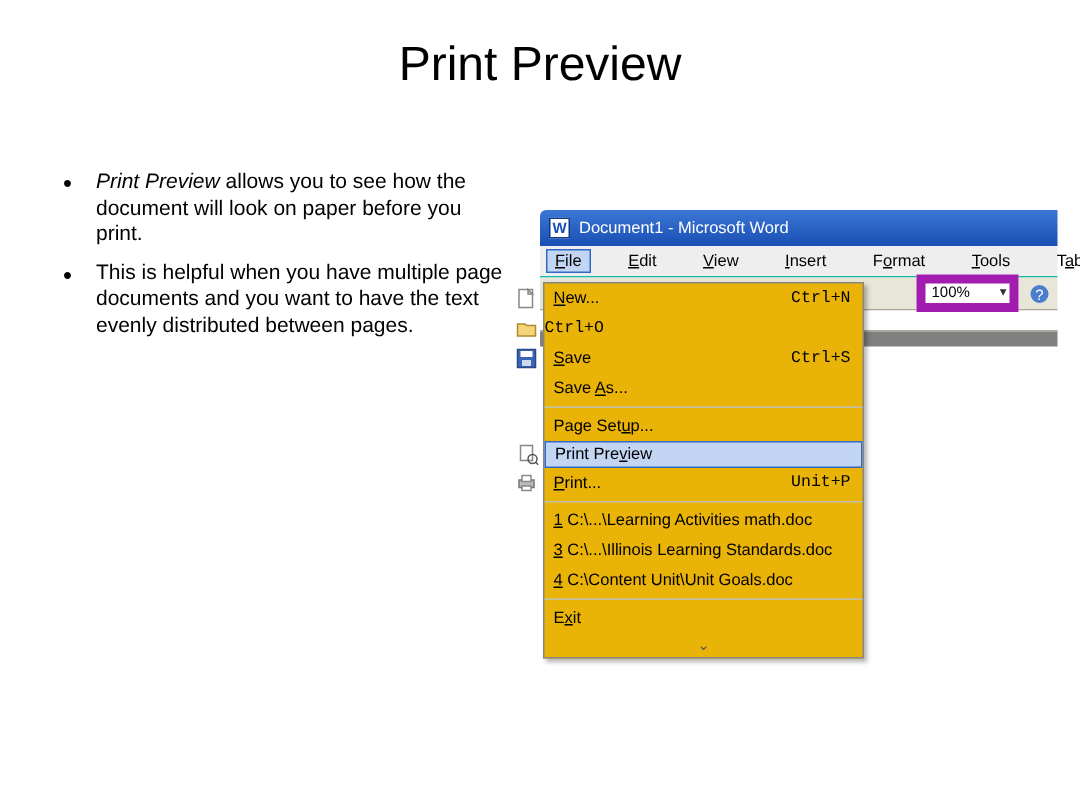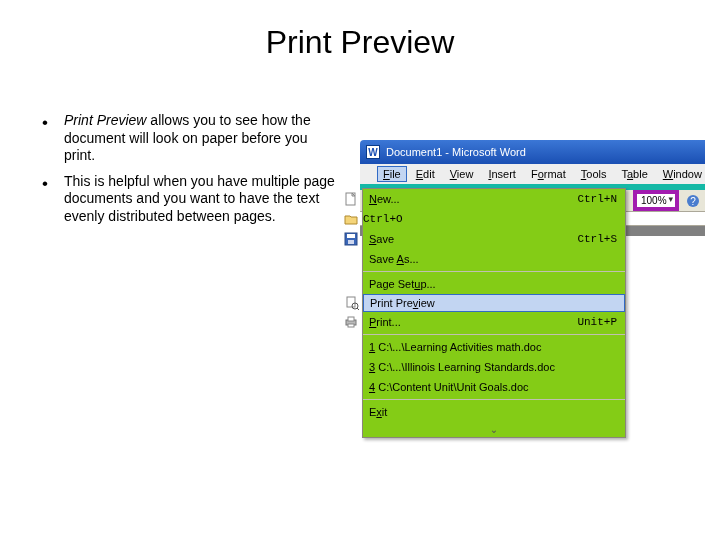--- a/index.html
+++ b/index.html
@@ -34,48 +34,48 @@
     background: linear-gradient(#3b77d6, #1a4fb3);
     color: #fff; height: 24px; display: flex; align-items: center; padding: 0 6px;
     border-top-left-radius: 4px;
   }
   .win-titlebar .word-icon {
     width: 14px; height: 14px; background: #fff; color: #1a4fb3;
     font-weight: bold; font-size: 10px; display: inline-flex;
     align-items: center; justify-content: center; border: 1px solid #0a3a8a; margin-right: 6px;
   }
   .menubar {
-    background: #eee; display: flex; gap: 3px; padding: 2px 17px;
-    border-bottom: 6px solid #14b8a6;
+    background: #eee; display: flex; gap: 19px; padding: 2px 4px;
+    border-bottom: 1px solid #14b8a6;
   }
   .menubar span { padding: 2px 6px; cursor: default; }
   .menubar span u { text-decoration: underline; }
   .menubar .file-open { background: #c2d5f2; border: 1px solid #316ac5; padding: 1px 5px; }
   .toolbar-row {
     background: #e8e6d8; display: flex; align-items: center; gap: 6px;
     padding: 2px 4px; height: 22px; border-bottom: 1px solid #aca899;
   }
   .tb-icon { width: 16px; height: 16px; display: inline-flex; align-items: center; justify-content: center; }
   .zoom-box {
-    background: #fff; border: 4px solid #a21caf; font-size: 10px;
-    padding: 1px 14px 1px 4px; position: relative; width: 46px;
+    background: #fff; border: 6px solid #a21caf; font-size: 10px;
+    padding: 1px 14px 1px 4px; position: relative; width: 68px;
   }
   .zoom-box::after {
     content: "▾"; position: absolute; right: 2px; top: 0; font-size: 9px; color: #333;
   }
   .ruler {
     height: 14px; background: #fff; border-bottom: 1px solid #aca899;
     display: flex; align-items: center; font-size: 8px; color: #555; gap: 30px; padding-left: 30px;
   }
   .doc-surface { height: 10px; background: #808080; }
 
   
   .dropdown {
-    position: absolute; left: 362px; top: 188px; width: 264px;
-    background: #84cc16; border: 1px solid #8a867a;
+    position: absolute; left: 362px; top: 188px; width: 214px;
+    background: #eab308; border: 1px solid #8a867a;
     box-shadow: 2px 2px 3px rgba(0,0,0,.3);
     font-size: 11px; z-index: 3;
   }
   .dropdown .item {
     display: flex; align-items: center; height: 20px; padding-right: 8px;
     position: relative;
   }
   .dropdown .item .ic {
     width: 24px; margin-left: -24px; text-align: center; font-size: 11px;
     display: inline-flex; align-items: center; justify-content: center;

